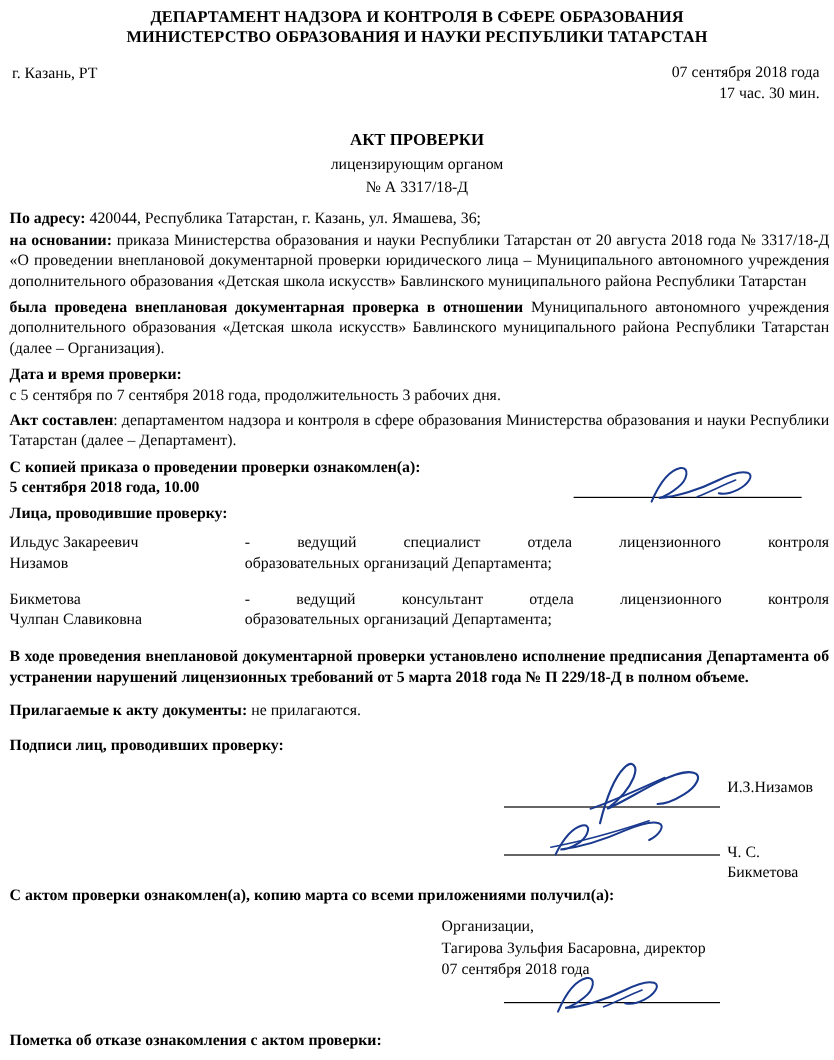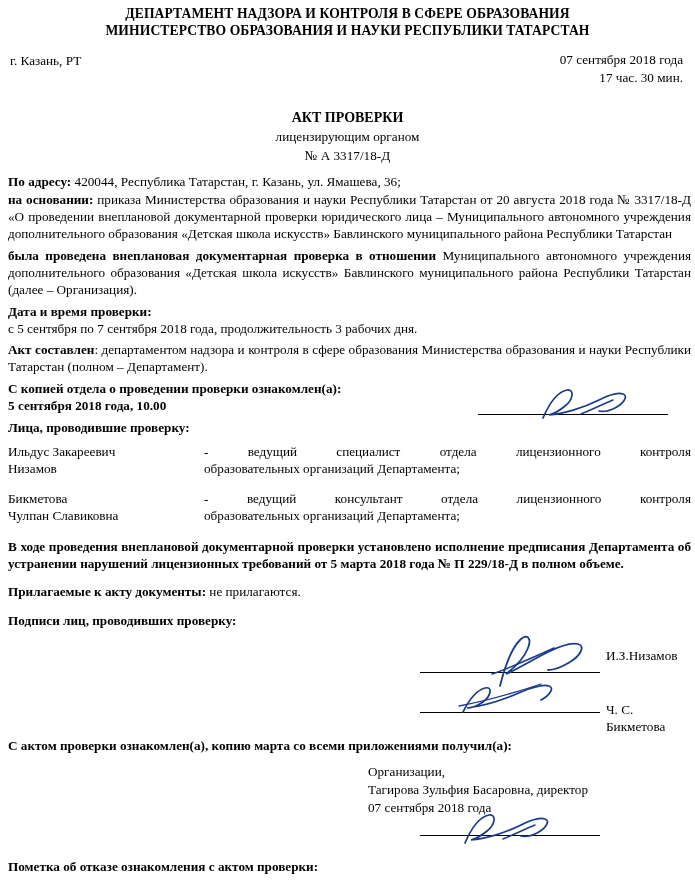--- a/index.html
+++ b/index.html
@@ -189,25 +189,25 @@
       <b class="lbl">была проведена внеплановая документарная проверка в отношении</b>
       <span>Муниципального автономного учреждения дополнительного образования «Детская школа искусств» Бавлинского муниципального района Республики Татарстан (далее – Организация).</span>
     </div>
 
     <div class="para">
       <div><b class="lbl">Дата и время проверки:</b></div>
       <div>с 5 сентября по 7 сентября 2018 года, продолжительность 3 рабочих дня.</div>
     </div>
 
     <div class="para">
-      <b class="lbl">Акт составлен</b><span>: департаментом надзора и контроля в сфере образования Министерства образования и науки Республики Татарстан (полном – Департамент).</span>
-    </div>
-
-    <div class="para">
-      <div><b class="lbl">С копией отдела о проведении проверки ознакомлен(а):</b></div>
+      <b class="lbl">Акт составлен</b><span>: департаментом надзора и контроля в сфере образования Министерства образования и науки Республики Татарстан (далее – Департамент).</span>
+    </div>
+
+    <div class="para">
+      <div><b class="lbl">С копией приказа о проведении проверки ознакомлен(а):</b></div>
       <div style="position:relative;font-weight:bold;">
         <span>5 сентября 2018 года, 10.00</span>
         <span class="small-line" style="position:absolute; left:470px; top:16px; width:190px;"></span>
         <svg class="signature-svg" width="110" height="40" viewBox="0 0 110 40" style="left:525px; top:-14px;">
           <path d="M10,34 C16,20 24,8 34,6 C42,5 40,16 32,22 C26,27 20,30 16,31 C30,30 50,24 66,16 C76,11 84,8 90,10 C96,12 90,20 82,24 C76,27 70,28 66,27" fill="none" stroke="#1a3a8f" stroke-width="1.7" stroke-linecap="round"></path>
           <path d="M48,30 C58,26 70,20 80,16" fill="none" stroke="#1a3a8f" stroke-width="1.4" stroke-linecap="round"></path>
         </svg>
       </div>
     </div>
 

